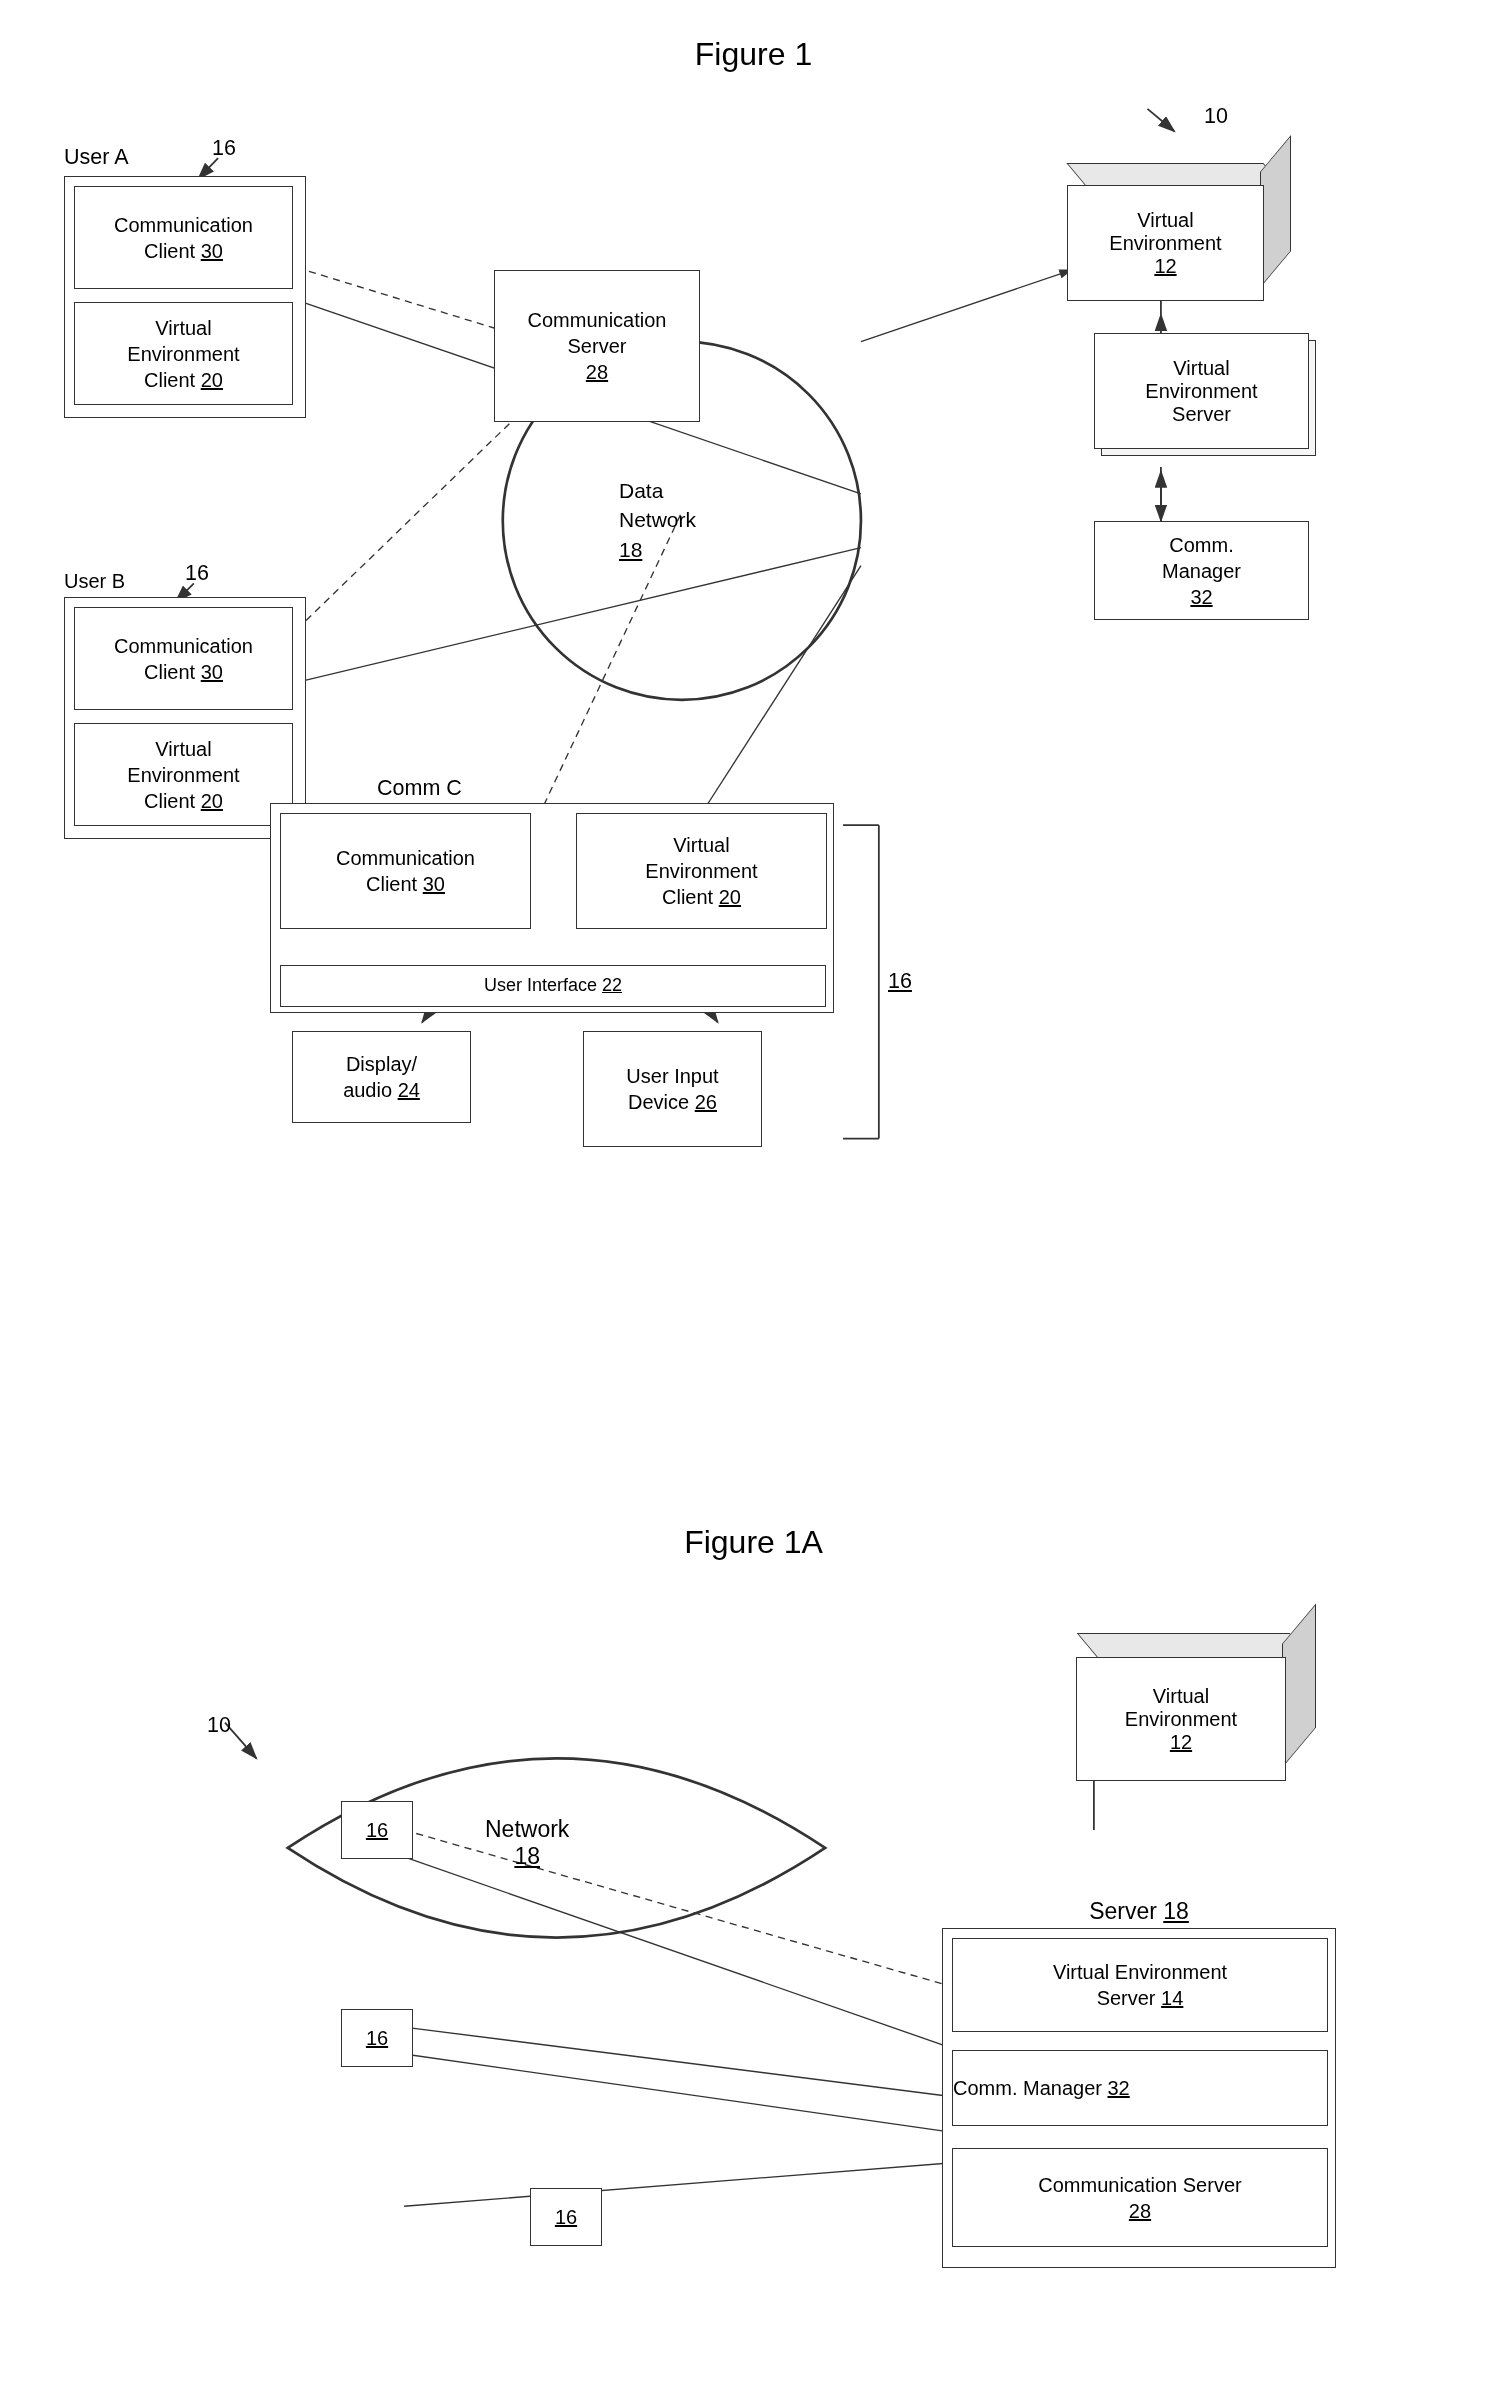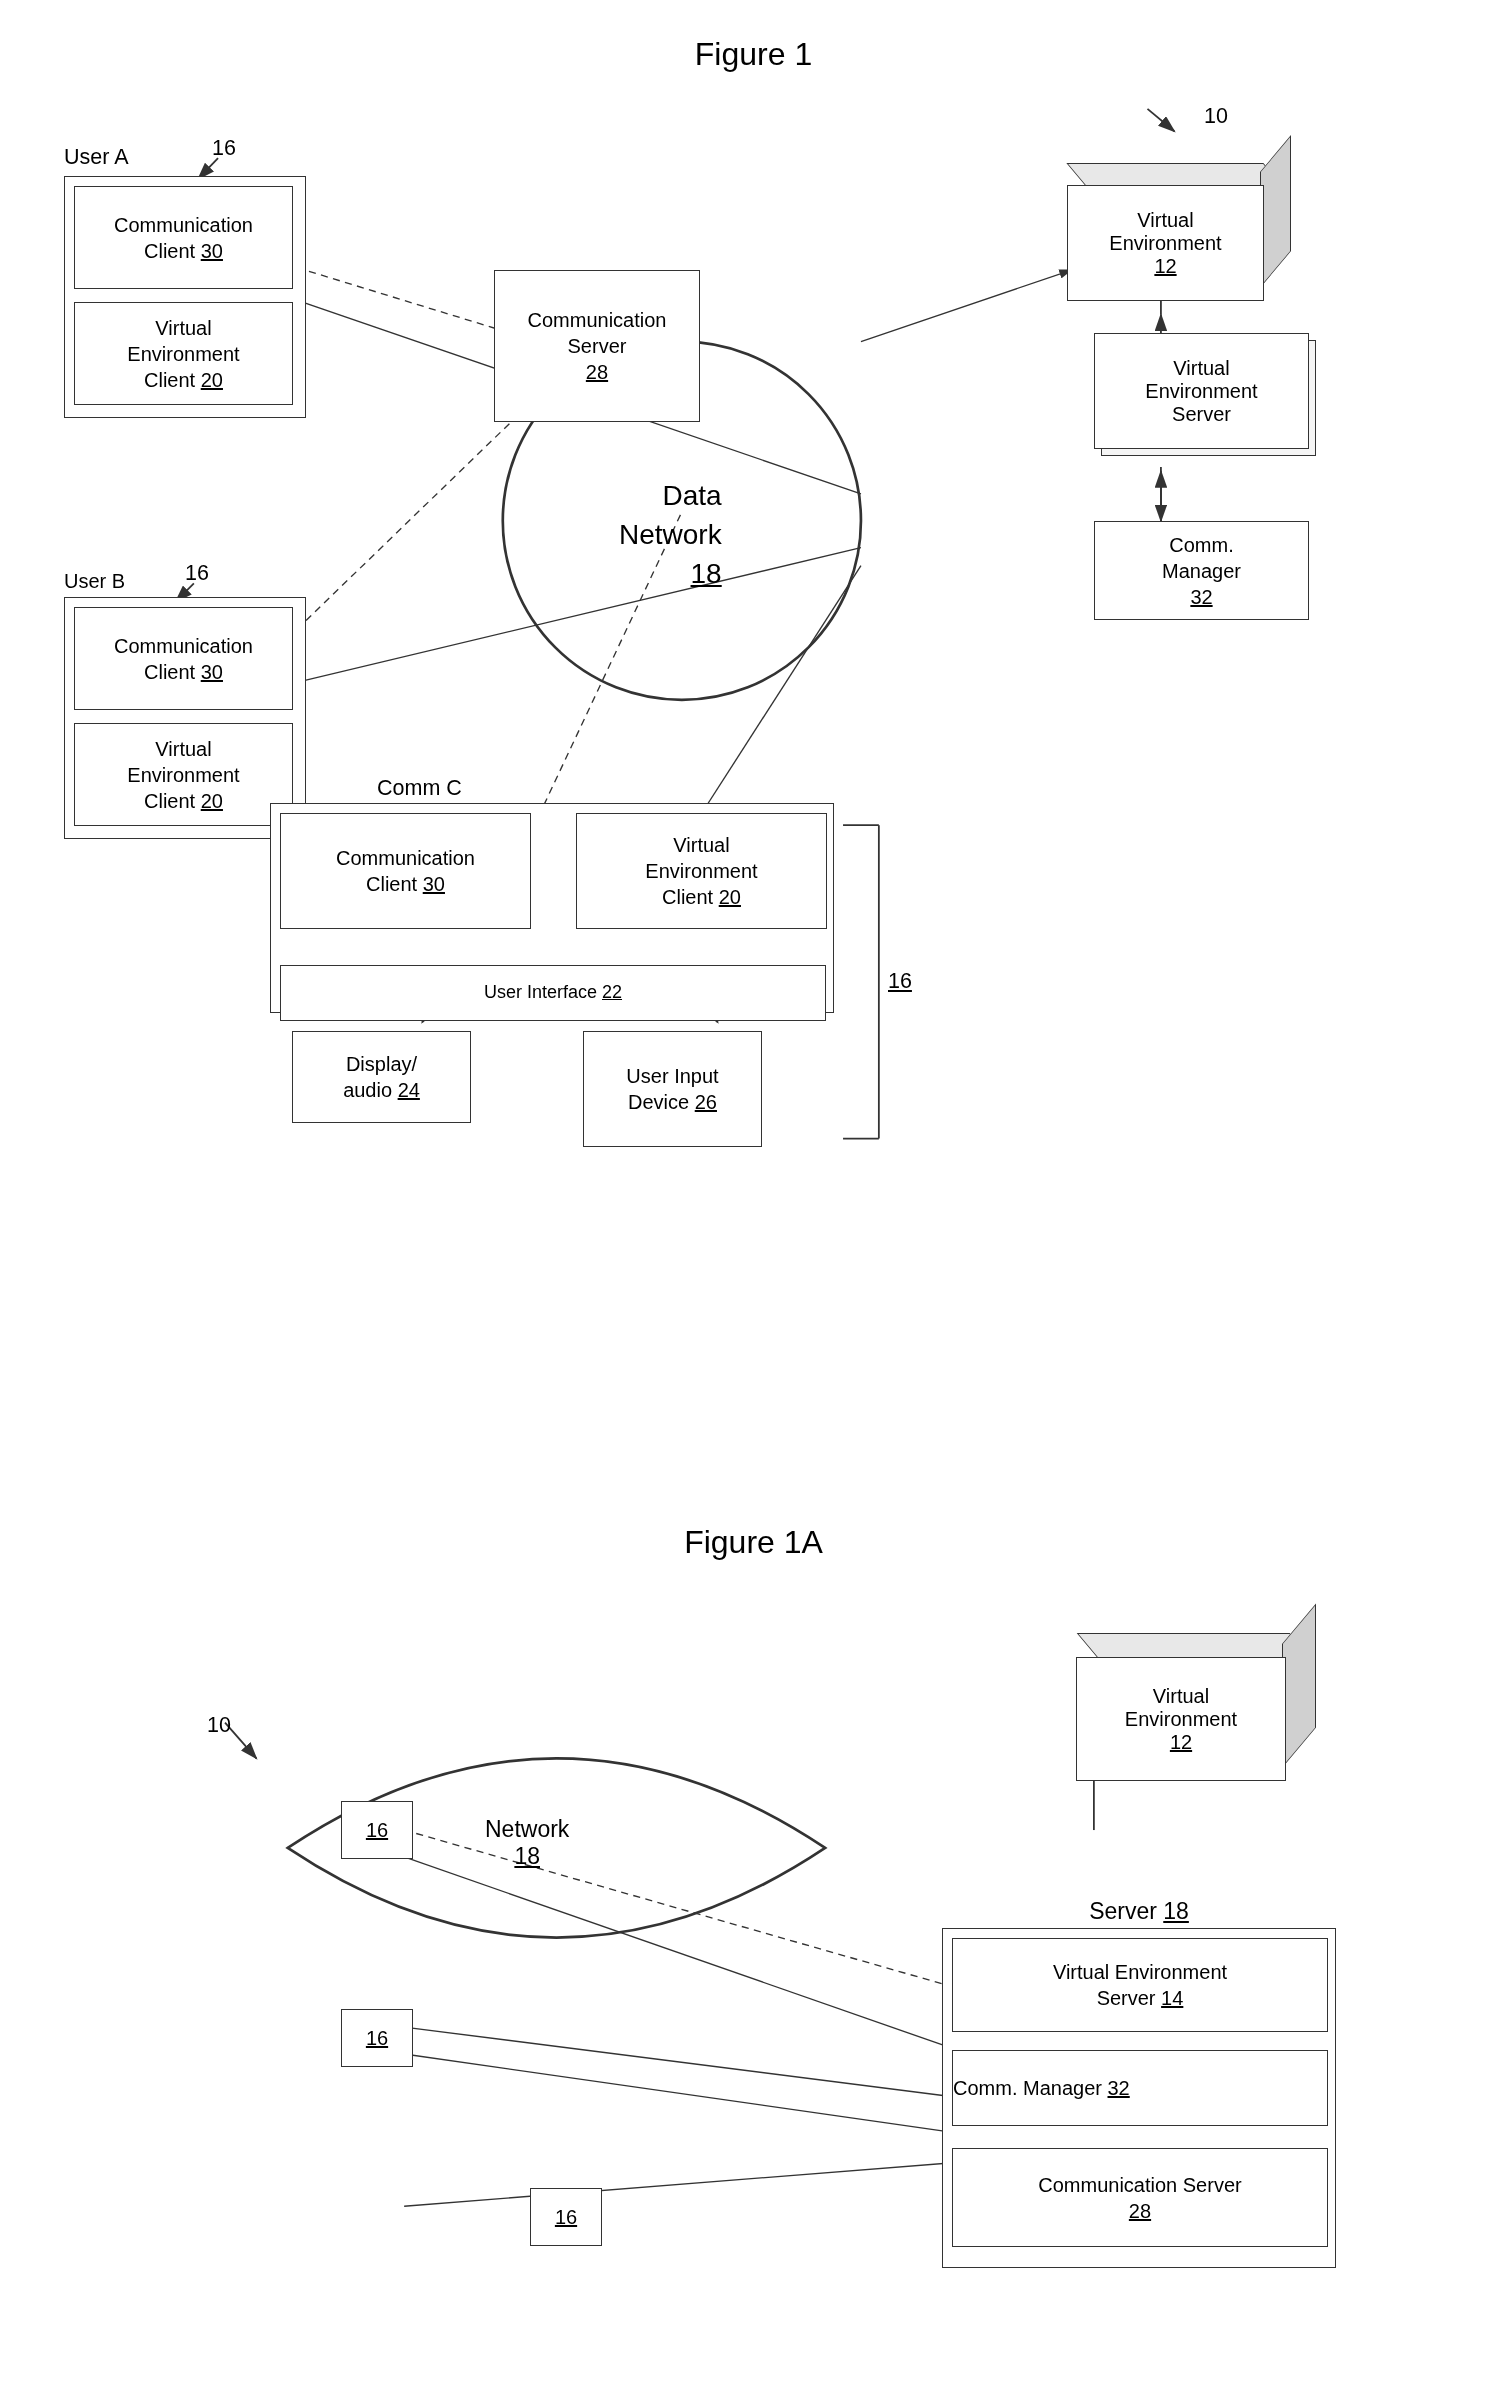--- a/index.html
+++ b/index.html
@@ -152,21 +152,21 @@
 
       <div class="box" style="left:9px; top:125px; width:219px; height:103px; border:1.8px solid #333; position:absolute; display:flex; flex-direction:column; align-items:center; justify-content:center;">
         <span>Virtual<br>Environment<br>Client <span class="box-label">20</span></span>
       </div>
     </div>
 
     <div class="box" style="left:475px; top:188px; width:206px; height:152px; font-size:20px; flex-direction:column;">
       <span>Communication<br>Server<br><span class="box-label">28</span></span>
     </div>
 
-    <div style="position:absolute; top:394px; left:600px; font-size:28px; text-align:right; line-height:1.4;">
+    <div style="position:absolute; top:394px; left:600px; font-size:21px; text-align:left; line-height:1.4;">
       <div style="white-space:pre-wrap;">Data
 Network</div>
       <div class="box-label" style="text-decoration:underline;">18</div>
     </div>
 
     <div style="position:absolute; top:81px; right:206px; width:215px; height:143px;">
 
       <div style="position:absolute; left:22.4px; top:0; width:197px; height:27px; background:#e8e8e8; border:1.8px solid #333; transform:skewX(40deg); transform-origin:bottom left;"></div>
 
       <div style="position:absolute; left:193px; top:9px; width:31px; height:116px; background:#d0d0d0; border:1.8px solid #333; transform:skewY(-50deg); transform-origin:top left;"></div>
@@ -211,21 +211,21 @@
     <div class="outer-box" style="left:251px; top:721px; width:564px; height:210px;">
 
       <div class="box" style="left:9px; top:9px; width:251px; height:116px; position:absolute; display:flex; flex-direction:column; align-items:center; justify-content:center;">
         <span>Communication<br>Client <span class="box-label">30</span></span>
       </div>
 
       <div class="box" style="left:305px; top:9px; width:251px; height:116px; position:absolute; display:flex; flex-direction:column; align-items:center; justify-content:center;">
         <span>Virtual<br>Environment<br>Client <span class="box-label">20</span></span>
       </div>
 
-      <div class="box" style="left:9px; top:161px; width:546px; height:56px; position:absolute; display:flex; align-items:center; justify-content:center; font-size:18px;">
+      <div class="box" style="left:9px; top:161px; width:546px; height:42px; position:absolute; display:flex; align-items:center; justify-content:center; font-size:18px;">
         <span>User Interface <span class="box-label">22</span></span>
       </div>
     </div>
 
     <div class="box" style="left:273px; top:949px; width:179px; height:92px; flex-direction:column;">
       <span>Display/<br>audio <span class="box-label">24</span></span>
     </div>
 
     <div class="box" style="left:564px; top:949px; width:179px; height:116px; flex-direction:column;">
       <span>User Input<br>Device <span class="box-label">26</span></span>

